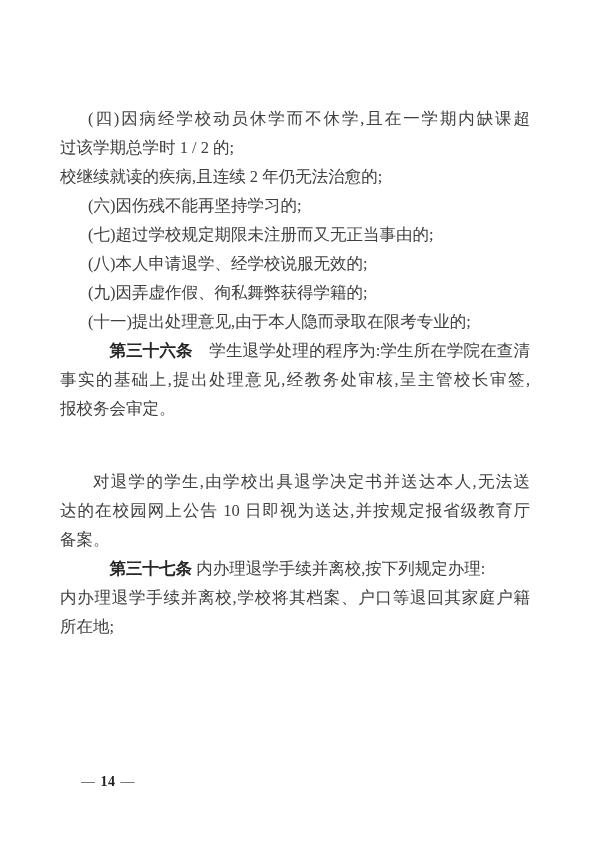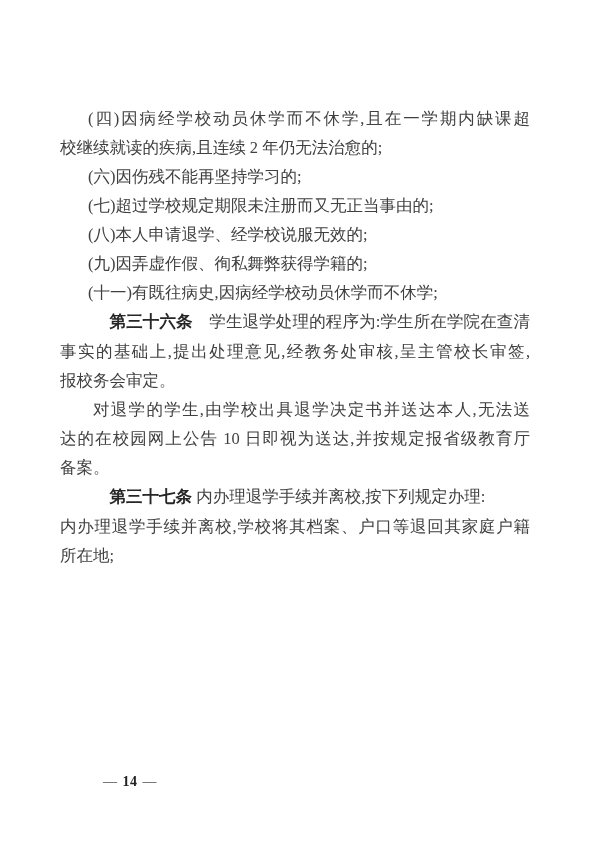--- a/index.html
+++ b/index.html
@@ -28,30 +28,29 @@
   .para { margin: 0; padding: 0; }
   .line {
     min-height: 29px;
     text-align: justify;
   }
   .line.fill {
     text-align-last: justify;
     text-justify: inter-character;
   }
   .para.item  .line.first   { text-indent: 1.7em; }
-  .para.plain .line.first   { text-indent: 2em; }
+  .para.plain .line.first   { text-indent: 2em; margin-top: 44px; }
   .para.article .line.first { text-indent: 3em; }
   .bold {
     font-weight: bold;
     color: #262626;
-    font-family: Liberation Mono, monospace;
   }
   .footer {
     position: absolute;
-    left: 103px;
+    left: 81px;
     top: 772px;
     font-size: 14px;
     line-height: 20px;
     color: #4a4a4a;
     letter-spacing: 0.5px;
     white-space: pre;
   }
   .footer .page-num {
     font-weight: bold;
     color: #222222;
@@ -59,40 +58,41 @@
   }
 </style>
 </head>
 <body>
 
 <div class="page">
 
   <div class="doc-body">
       <div class="para item">
         <div class="line first fill"><span>(四)因病经学校动员休学而不休学,且在一学期内缺课超</span></div>
+        <div class="line"><span>过该学期总学时 1 / 2 的;</span></div>
       </div>
       <div class="para item">
         <div class="line"><span>校继续就读的疾病,且连续 2 年仍无法治愈的;</span></div>
       </div>
       <div class="para item">
         <div class="line first"><span>(六)因伤残不能再坚持学习的;</span></div>
       </div>
       <div class="para item">
         <div class="line first"><span>(七)超过学校规定期限未注册而又无正当事由的;</span></div>
       </div>
       <div class="para item">
         <div class="line first"><span>(八)本人申请退学、经学校说服无效的;</span></div>
       </div>
       <div class="para item">
         <div class="line first"><span>(九)因弄虚作假、徇私舞弊获得学籍的;</span></div>
       </div>
       <div class="para item">
       </div>
       <div class="para item">
-        <div class="line first"><span>(十一)有既往病史,因病经学校动员休学而不休学;</span></div>
+        <div class="line first"><span>(十一)提出处理意见,由于本人隐而录取在限考专业的;</span></div>
       </div>
       <div class="para article">
         <div class="line first fill"><span class="bold">第三十六条</span><span>　学生退学处理的程序为:学生所在学院在查清</span></div>
         <div class="line fill"><span>事实的基础上,提出处理意见,经教务处审核,呈主管校长审签,</span></div>
         <div class="line"><span>报校务会审定。</span></div>
       </div>
       <div class="para plain">
         <div class="line first fill"><span>对退学的学生,由学校出具退学决定书并送达本人,无法送</span></div>
         <div class="line fill"><span>达的在校园网上公告 10 日即视为送达,并按规定报省级教育厅</span></div>
         <div class="line"><span>备案。</span></div>

